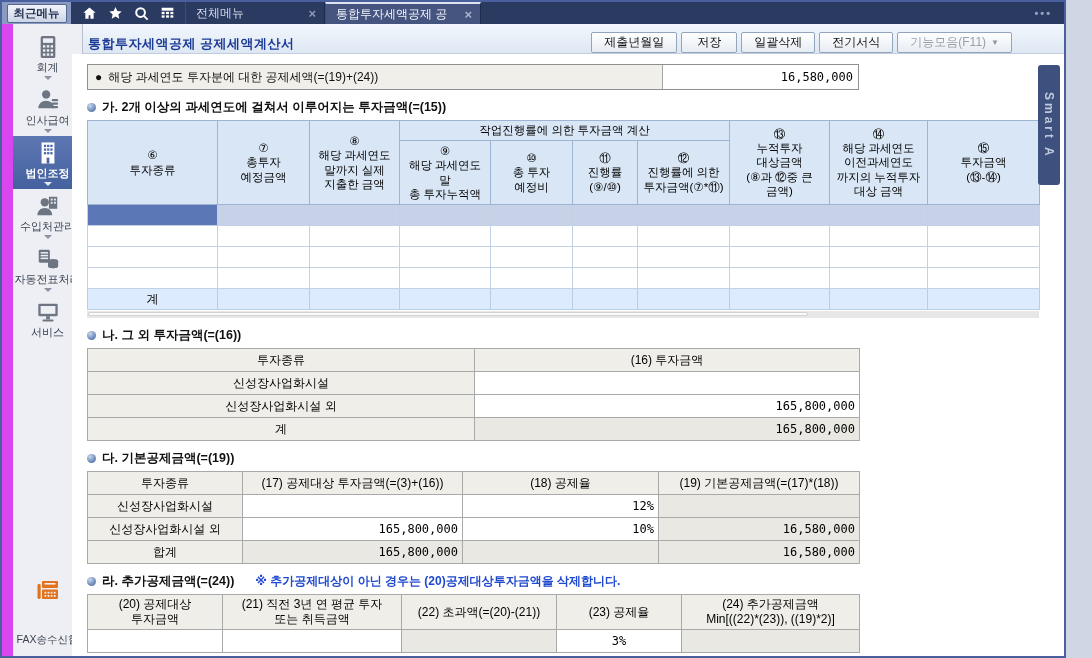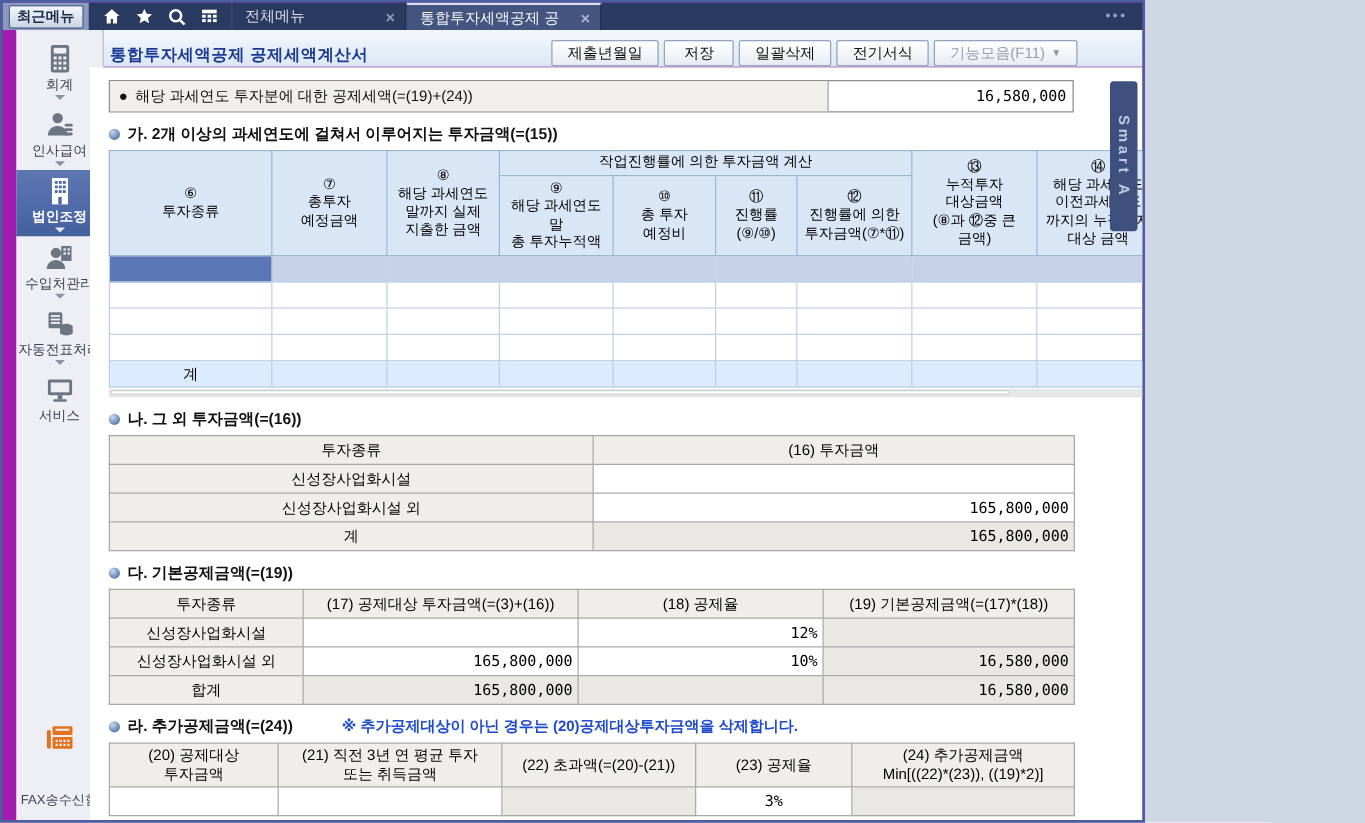--- a/index.html
+++ b/index.html
@@ -1,17 +1,17 @@
 <!DOCTYPE html>
 <html><head>
 <meta charset="utf-8">
 <style>
   *{box-sizing:border-box;margin:0;padding:0;}
   body{margin:0;background:#cfd6e4;font-family:"Liberation Sans","DejaVu Sans",sans-serif;}
-  .app{position:relative;width:916px;height:658px;background:#a21caf;border:2px solid #4a5f9e;overflow:hidden;}
+  .app{position:relative;width:1066px;height:658px;background:#d946ef;border:2px solid #4a5f9e;overflow:hidden;}
 
   
   .titlebar{position:absolute;left:0;top:0;width:100%;height:22px;background:#2b3a61;display:flex;align-items:stretch;}
   .corner{width:70px;background:#8a9ac0;display:flex;align-items:center;justify-content:center;flex:none;border-right:1px solid #2b3a61;}
   .recent-btn{background:linear-gradient(#f2f5fa,#ccd5e6);border:1px solid #55688f;border-radius:2px;font-size:11.5px;font-weight:bold;color:#1c2b4a;padding:1px 6px;cursor:pointer;}
   .bar-icons{display:flex;align-items:center;gap:3px;padding:0 6px;}
   .bar-icon{width:23px;height:18px;color:#fff;display:flex;align-items:center;justify-content:center;}
   .tab{width:140px;display:flex;align-items:center;padding:0 6px 0 10px;color:#d7dcea;font-size:12px;border-left:1px solid #3e4d78;border-right:1px solid #1f2b4d;cursor:pointer;}
   .tab .tab-label{white-space:nowrap;overflow:hidden;}
   .tab .close{color:#8d99b8;margin-left:auto;font-size:13px;font-weight:bold;padding:0 2px;}
@@ -41,21 +41,21 @@
 
   
   .main{position:absolute;left:70px;top:52px;right:0;bottom:0;background:#fff;padding:10px 0 0 15px;overflow:hidden;}
 
   .sum-row{width:772px;border:1px solid #8f8f8f;display:flex;height:26px;background:#fff;}
   .sum-label{width:575px;background:#f0efe9;border-right:1px solid #a5a5a5;display:flex;align-items:center;gap:6px;padding-left:7px;font-size:12px;color:#111;}
   .sum-value{flex:1;display:flex;align-items:center;justify-content:flex-end;padding-right:5px;font-family:"DejaVu Sans Mono",monospace;font-size:12px;}
 
   .sec-title{display:flex;align-items:center;gap:6px;margin:9px 0 4px;font-size:12.5px;font-weight:bold;color:#111;}
   .bullet{width:9px;height:9px;border-radius:50%;background:radial-gradient(circle at 35% 30%,#c9d8eb,#6d8cbb 60%,#44618f);flex:none;}
-  .note{color:#1f49cf;font-weight:bold;font-size:12px;margin-left:33px;}
+  .note{color:#1f49cf;font-weight:bold;font-size:12px;margin-left:15px;}
 
   table{border-collapse:collapse;table-layout:fixed;}
 
   
   .ga{width:952px;font-size:11.5px;border:1px solid #8aa3c6;}
   .ga th{background:#d9e6f5;border:1px solid #9db4d2;font-weight:normal;white-space:pre-line;line-height:1.25;padding:1px 0;color:#000;}
   .ga td{border:1px solid #c2d1e3;height:21px;}
   .ga .sel-first{background:#5b77b5;}
   .ga .sel{background:#c7d2e8;}
   .ga .total-row td{background:#dcebfd;border-color:#b9cde4;}

